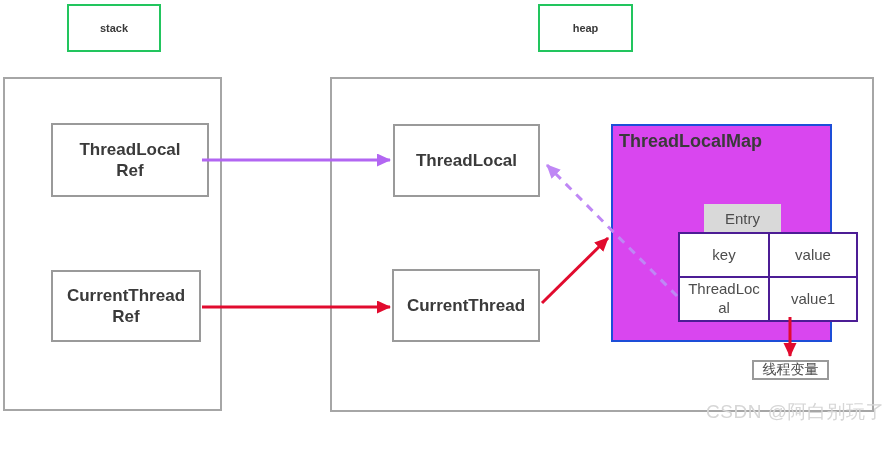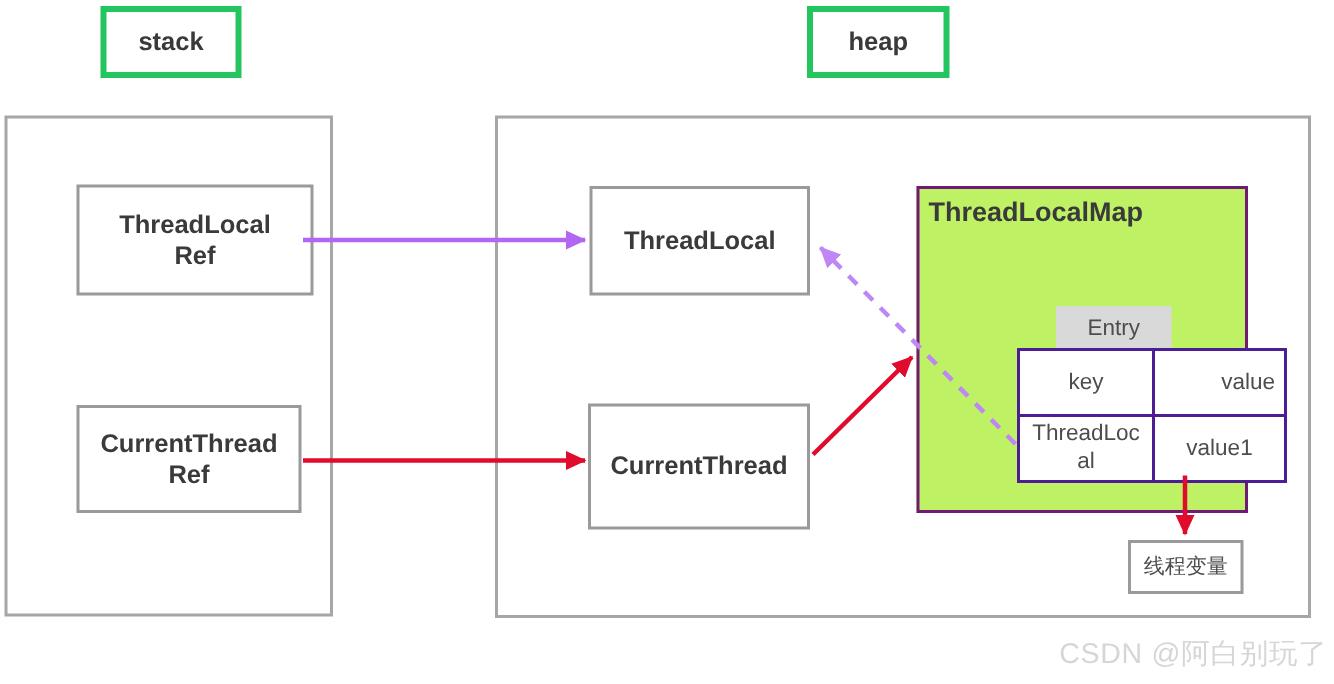--- a/index.html
+++ b/index.html
@@ -10,33 +10,33 @@
     font-family:"Liberation Sans", sans-serif;
     overflow:hidden;
   }
   .box{
     position:absolute;
     box-sizing:border-box;
     background:#ffffff;
   }
   .region-box{ border:2px solid #a6a6a6; background:transparent; }
   .label-box{
-    border:4px solid #22c55e;
+    border:2px solid #22c55e;
     display:flex;align-items:center;justify-content:center;
-    font-weight:bold;font-size:17px;color:#3a3a3a;
+    font-weight:bold;font-size:11px;color:#3a3a3a;
   }
   .node-box{
     border:2px solid #9a9a9a;
     display:flex;align-items:center;justify-content:center;
     text-align:center;
     font-weight:bold;font-size:17px;color:#3a3a3a;
     line-height:1.25;
   }
   .node-box .inner{ display:block;width:132px; }
-  .map-box{ border:2px solid #701a75; background:#bef264;padding-left:34px; }
+  .map-box{ border:2px solid #1d4ed8; background:#d946ef;padding-left:34px; }
   .map-title{
     position:absolute;left:6px;top:5px;
     font-weight:bold;font-size:18px;color:#3a3a3a;
   }
   .entry-label{
     position:absolute;
     display:flex;align-items:center;justify-content:center;
     background:#d9d9d9;
     font-size:15px;color:#4d4d4d;
   }
@@ -55,21 +55,21 @@
     word-break:break-all;
     overflow:hidden;
   }
   .thread-var{
     border:2px solid #9a9a9a;
     display:flex;align-items:center;justify-content:center;
     font-size:14px;color:#4d4d4d;
   }
   .watermark{
     position:absolute;
-    right:4px;top:423px;
+    right:4px;top:399px;
     font-size:19px;
     color:#d6d6d6;
     letter-spacing:0.5px;
   }
   svg.arrows{
     position:absolute;left:0;top:0;
     width:889px;height:456px;
     z-index:5;
     pointer-events:none;
   }
@@ -93,46 +93,46 @@
   <div class="box node-box" style="left:51px;top:123px;width:158px;height:74px;justify-content:center;">
     <span class="inner">ThreadLocal Ref</span>
   </div>
   <div class="box node-box" style="left:51px;top:270px;width:150px;height:72px;justify-content:center;">
     <span class="inner">CurrentThread Ref</span>
   </div>
 
   <div class="box node-box" style="left:393px;top:124px;width:147px;height:73px;">
     <span class="inner">ThreadLocal</span>
   </div>
-  <div class="box node-box" style="left:392px;top:269px;width:148px;height:84px;">
+  <div class="box node-box" style="left:392px;top:269px;width:148px;height:73px;">
     <span class="inner">CurrentThread</span>
   </div>
 
   <div class="box map-box" style="left:611px;top:124px;width:221px;height:218px;">
     <div class="map-title">ThreadLocalMap</div>
   </div>
 
   <div class="entry-label" style="left:704px;top:204px;width:77px;height:29px;">
     <span>Entry</span>
   </div>
 
   <table class="entry-table" style="left:678px;top:232px;width:150px;height:84px;">
     <tbody>
         <tr>
       <td style="width:76px;height:42px;">key</td>
-      <td style="width:74px;text-align:right;">value</td>
+      <td style="width:74px;">value</td>
     </tr>
     <tr>
       <td style="height:42px;">ThreadLocal</td>
       <td>value1</td>
     </tr>
   </tbody>
     </table>
 
-  <div class="box thread-var" style="left:752px;top:360px;width:77px;height:36px;">
+  <div class="box thread-var" style="left:752px;top:360px;width:77px;height:20px;">
     <span>线程变量</span>
   </div>
 
   <svg class="arrows" viewBox="0 0 889 456">
     <defs>
       <marker id="arrow-purple" markerUnits="userSpaceOnUse" markerWidth="15" markerHeight="14" refX="13" refY="6.5" orient="auto">
         <path d="M0,0 L14,6.5 L0,13 z" fill="#b266f2"></path>
       </marker>
       <marker id="arrow-purple-dash" markerUnits="userSpaceOnUse" markerWidth="15" markerHeight="14" refX="13" refY="6.5" orient="auto">
         <path d="M0,0 L14,6.5 L0,13 z" fill="#bf87f5"></path>

